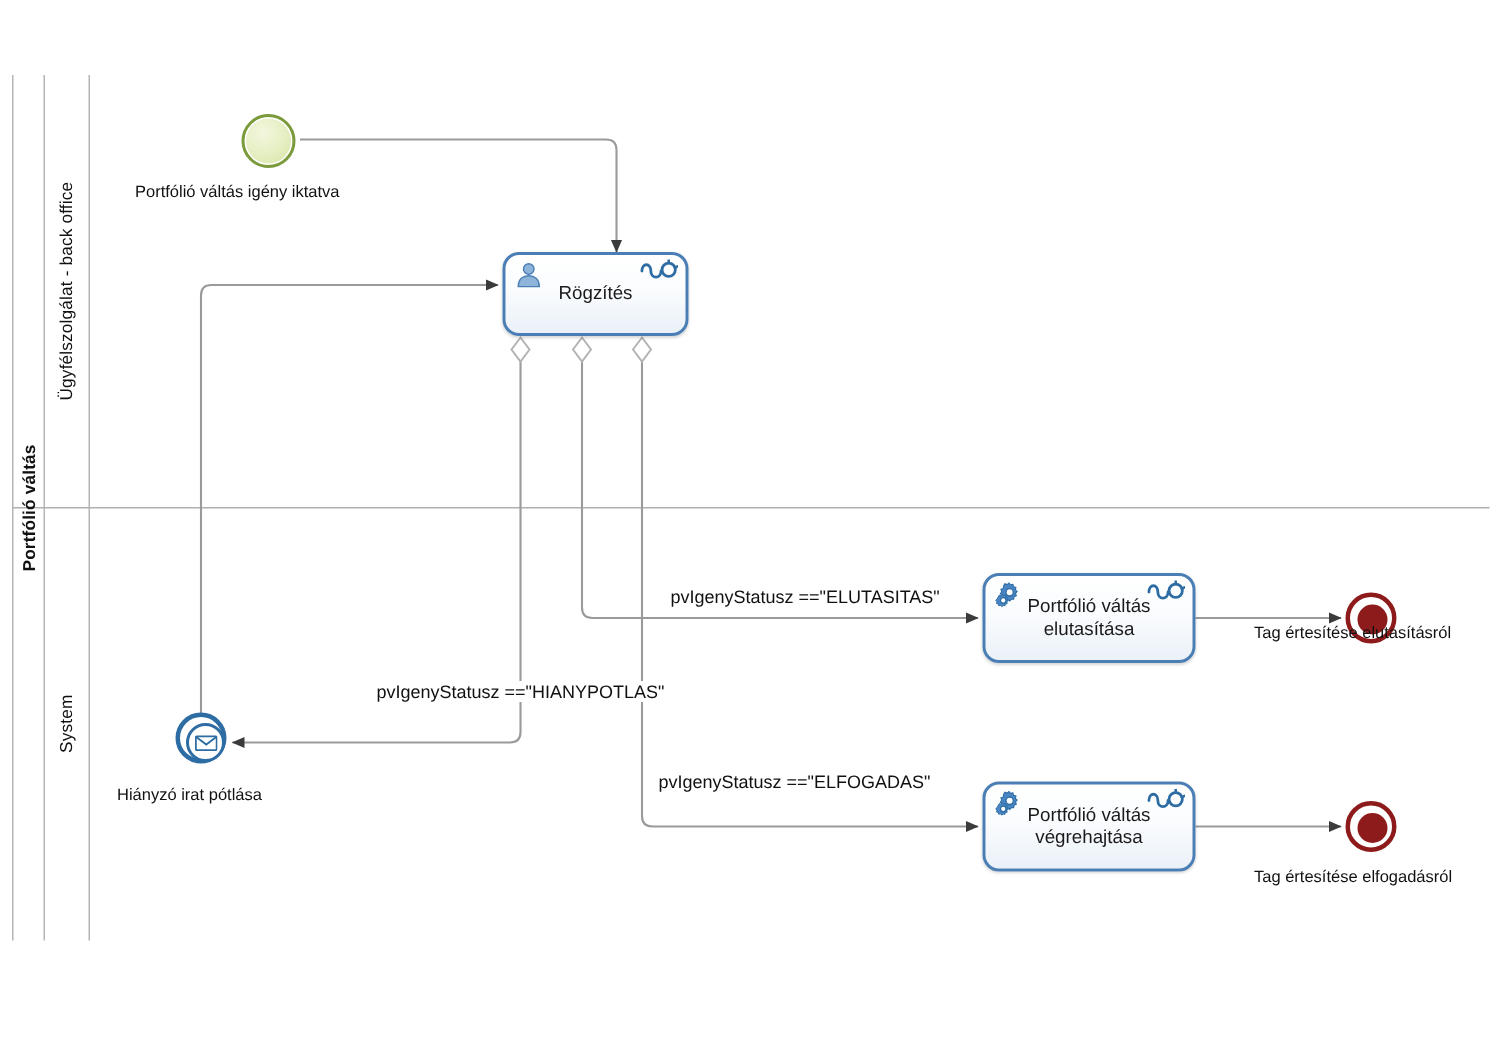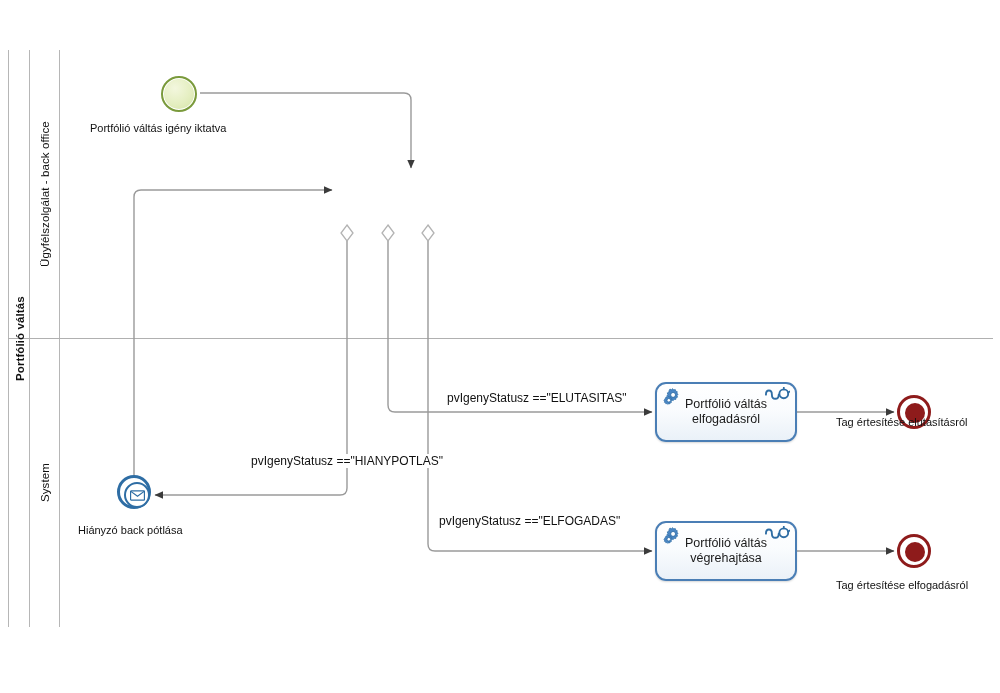--- a/index.html
+++ b/index.html
@@ -105,30 +105,46 @@
     <g fill="#ffffff" stroke="#b3b3b3" stroke-width="1.3">
       <path d="M347,225 L353,233 L347,241 L341,233 z"></path>
       <path d="M388,225 L394,233 L388,241 L382,233 z"></path>
       <path d="M428,225 L434,233 L428,241 L422,233 z"></path>
     </g>
   </svg>
 
   <div class="ev start-ev" style="left:161px;top:76px;"></div>
   <div class="lbl" style="left:90px;top:122px;">Portfólió váltás igény iktatva</div>
 
+  <div class="task" style="left:335px;top:168px;width:124px;height:56px;">
+    <span class="t-ico t-ico-tl">
+      <svg width="19" height="19" viewBox="0 0 20 20">
+        <circle cx="10" cy="5.6" r="3.7" fill="#8fb4da" stroke="#4a7eb5" stroke-width="1"></circle>
+        <path d="M2.6,18 C2.6,12.6 6,10.4 10,10.4 C14,10.4 17.4,12.6 17.4,18 z" fill="#8fb4da" stroke="#4a7eb5" stroke-width="1"></path>
+      </svg>
+    </span>
+    <span class="t-ico t-ico-tr">
+      <svg width="26" height="17" viewBox="0 0 30 20">
+        <path d="M2,9 C2,2.5 9,2.5 9,9 C9,15.5 17,15.5 17,9" fill="none" stroke="#2e6da4" stroke-width="2.2" stroke-linecap="round"></path>
+        <circle cx="23" cy="8" r="5.2" fill="none" stroke="#2e6da4" stroke-width="2.2"></circle>
+        <path d="M23,2.8 L23,0.4 M27.9,6.6 L29.9,5.4" stroke="#2e6da4" stroke-width="2" stroke-linecap="round"></path>
+      </svg>
+    </span>
+    <span class="task-label">Rögzítés</span>
+  </div>
 
   <div class="ev msg-ev-outer" style="left:117px;top:475px;">
     <div class="msg-ev-inner">
       <svg width="15" height="11" viewBox="0 0 16 11">
         <rect x="0.6" y="0.6" width="14.8" height="9.8" rx="0.6" fill="#ffffff" stroke="#2e6da4" stroke-width="1.3"></rect>
         <path d="M0.9,1.1 L8,6.4 L15.1,1.1" fill="none" stroke="#2e6da4" stroke-width="1.3"></path>
       </svg>
     </div>
   </div>
-  <div class="lbl" style="left:78px;top:524px;">Hiányzó back pótlása</div>
+  <div class="lbl" style="left:78px;top:524px;">Hiányzó irat pótlása</div>
 
   <div class="cond-lbl" style="left:248px;top:454px;">pvIgenyStatusz =="HIANYPOTLAS"</div>
   <div class="cond-lbl" style="left:444px;top:391px;">pvIgenyStatusz =="ELUTASITAS"</div>
   <div class="cond-lbl" style="left:436px;top:514px;">pvIgenyStatusz =="ELFOGADAS"</div>
 
   <div class="task" style="left:655px;top:382px;width:142px;height:60px;">
     <span class="t-ico t-ico-tl">
       <svg width="22" height="20" viewBox="0 0 24 22">
         <g fill="#4a86c4" stroke="#2e6da4" stroke-width=".8">
           <path d="M7.5,1.2 l1.7,.7 l1.3,-1.2 l1.2,1.4 l1.7,-.4 l.5,1.8 l1.7,.5
@@ -147,21 +163,21 @@
     </span>
     <span class="t-ico t-ico-tr">
       <svg width="26" height="17" viewBox="0 0 30 20">
         <path d="M2,9 C2,2.5 9,2.5 9,9 C9,15.5 17,15.5 17,9" fill="none" stroke="#2e6da4" stroke-width="2.2" stroke-linecap="round"></path>
         <circle cx="23" cy="8" r="5.2" fill="none" stroke="#2e6da4" stroke-width="2.2"></circle>
         <path d="M23,2.8 L23,0.4 M27.9,6.6 L29.9,5.4" stroke="#2e6da4" stroke-width="2" stroke-linecap="round"></path>
       </svg>
     </span>
     <span class="task-label">
       <span>Portfólió váltás</span><br>
-      <span>elfogadásról</span>
+      <span>elutasítása</span>
     </span>
   </div>
 
   <div class="ev end-ev-outer" style="left:897px;top:395px;">
     <div class="end-ev-inner"></div>
   </div>
   <div class="lbl" style="left:836px;top:416px;">Tag értesítése elutasításról</div>
 
   <div class="task" style="left:655px;top:521px;width:142px;height:60px;">
     <span class="t-ico t-ico-tl">

